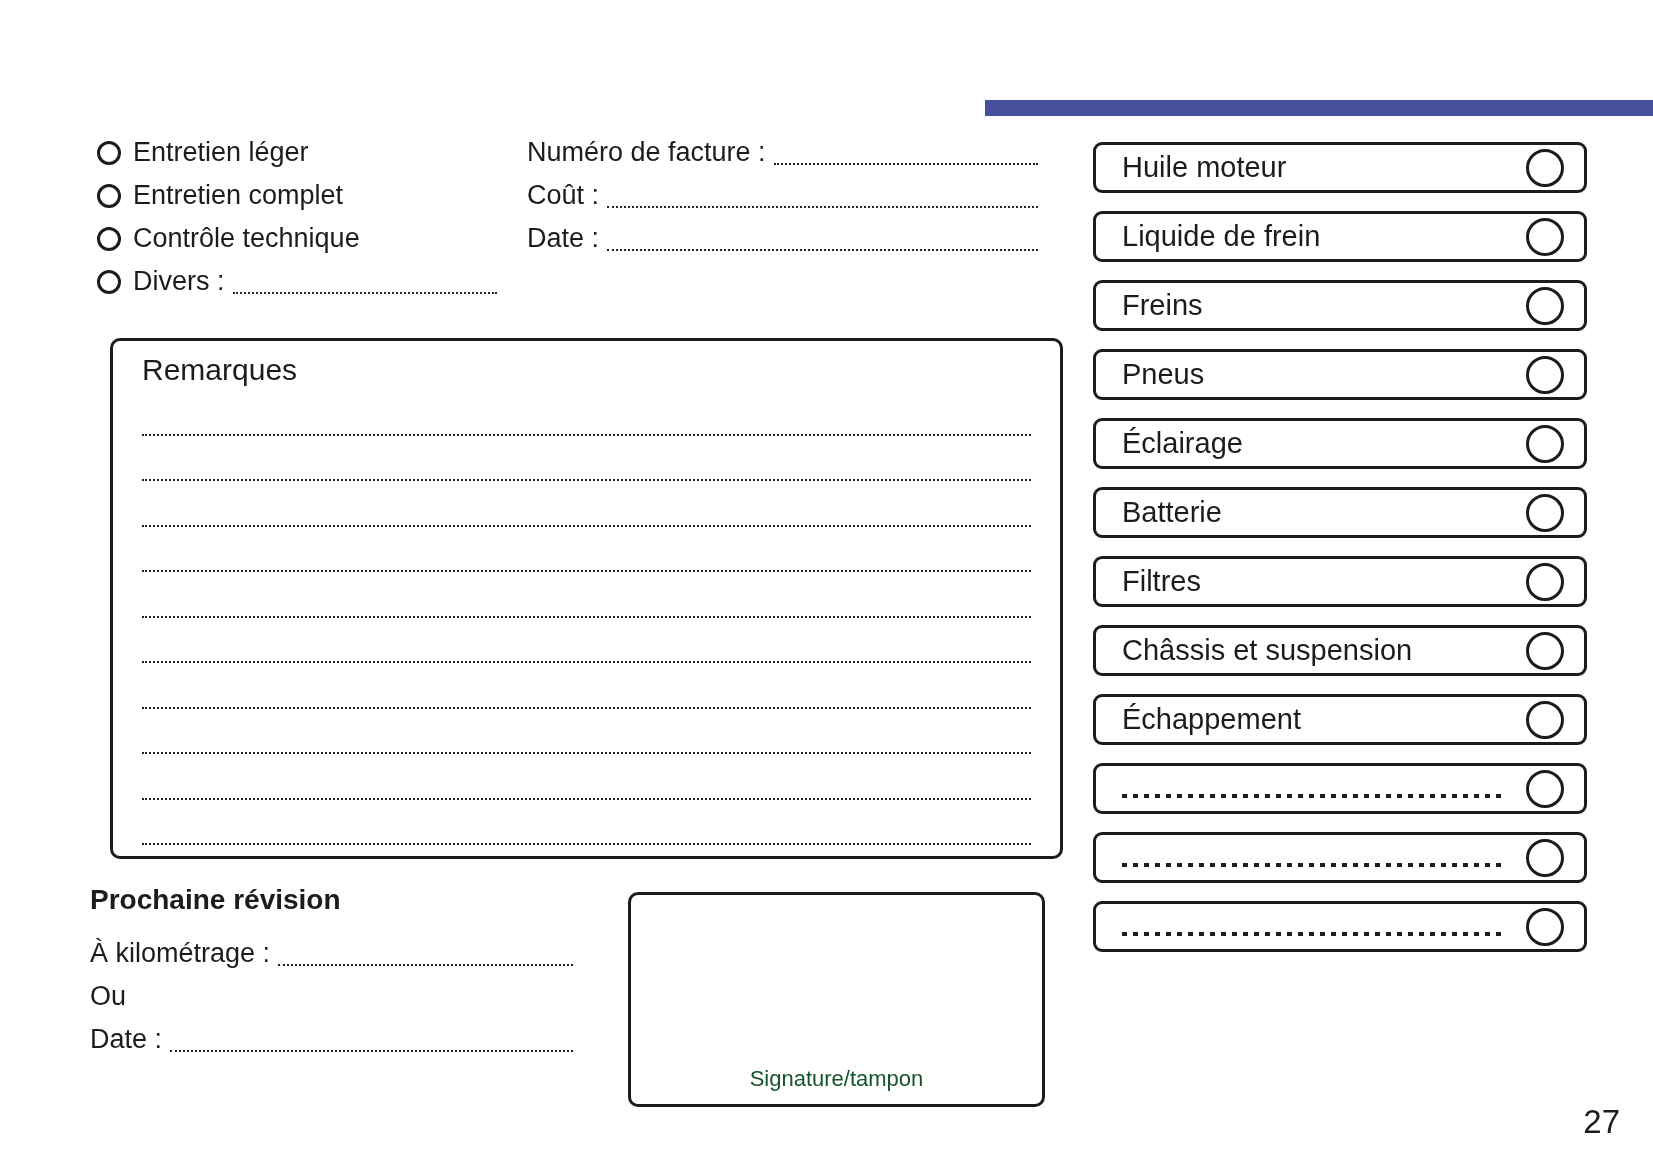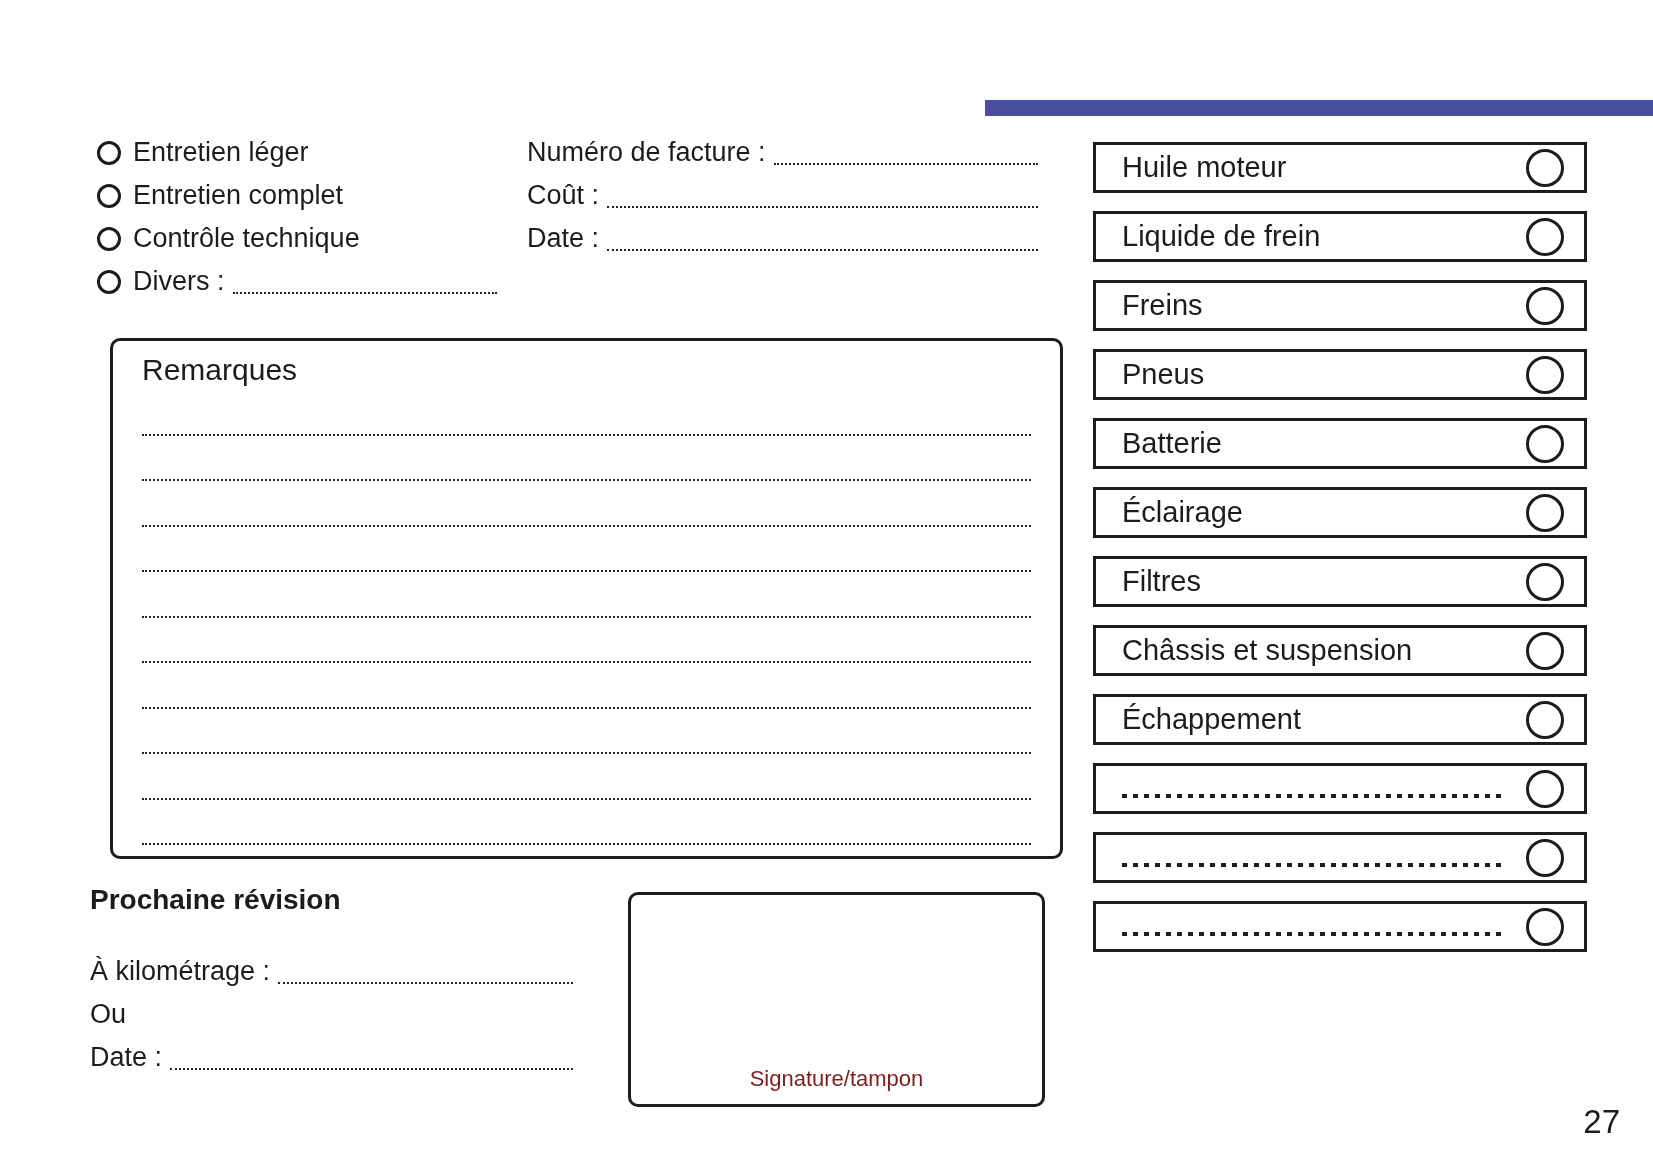--- a/index.html
+++ b/index.html
@@ -23,31 +23,31 @@
   .fields .dots{flex:1; margin-left:8px; align-self:flex-end; margin-bottom:9px;}
 
   
   .remarks-box{position:absolute; left:110px; top:338px; width:953px; height:521px; border:3px solid #1c1c1c; border-radius:10px; box-sizing:border-box;}
   .remarks-title{position:absolute; left:29px; top:12px; font-size:30px;}
   .remark-lines{position:absolute; top:49px; left:29px; right:29px;}
   .remark-line{height:43.5px; border-bottom:2.5px dotted #222;}
 
   
   .next-service{position:absolute; left:90px; top:884px; width:483px;}
-  .ns-title{font-size:28px; font-weight:bold; margin-bottom:34px;}
+  .ns-title{font-size:28px; font-weight:bold; margin-bottom:16px;}
   .ns-row{display:flex; align-items:center; height:43px; font-size:27px; white-space:nowrap;}
   .ns-row .dots{flex:1; margin-left:8px; align-self:flex-end; margin-bottom:9px;}
 
   
   .signature-box{position:absolute; left:628px; top:892px; width:417px; height:215px; border:3px solid #1c1c1c; border-radius:10px; box-sizing:border-box; display:flex; align-items:flex-end; justify-content:center;}
-  .signature-label{color:#7f1d1d; font-size:22px; margin-bottom:12px;}
+  .signature-label{color:#14532d; font-size:22px; margin-bottom:12px;}
 
   
   .checklist{position:absolute; left:1093px; top:142px; width:494px;}
-  .check-row{box-sizing:border-box; height:51px; border:3px solid #1c1c1c; border-radius:0; margin-bottom:18px; display:flex; align-items:center; padding:0 20px 0 26px; font-size:29px; white-space:nowrap; background:#fff;}
+  .check-row{box-sizing:border-box; height:51px; border:3px solid #1c1c1c; border-radius:9px; margin-bottom:18px; display:flex; align-items:center; padding:0 20px 0 26px; font-size:29px; white-space:nowrap; background:#fff;}
   .check-circle{width:38px; height:38px; border:3.5px solid #1c1c1c; border-radius:50%; margin-left:auto; flex:none; box-sizing:border-box; background:#fff;}
   .row-dots{width:382px; height:4px; background:repeating-linear-gradient(to right,#1d1d1d 0 5px,transparent 5px 11px); transform:translateY(7px);}
 
   .page-num{position:absolute; right:33px; top:1103px; font-size:33px;text-align:right;}
 </style>
 </head>
 <body>
 
 <div class="page">
 
@@ -134,25 +134,25 @@
     </div>
     <div class="check-row">
       <span>Freins</span>
       <span class="check-circle"></span>
     </div>
     <div class="check-row">
       <span>Pneus</span>
       <span class="check-circle"></span>
     </div>
     <div class="check-row">
-      <span>Batterie</span>
+      <span>Éclairage</span>
       <span class="check-circle"></span>
     </div>
     <div class="check-row">
-      <span>Éclairage</span>
+      <span>Batterie</span>
       <span class="check-circle"></span>
     </div>
     <div class="check-row">
       <span>Filtres</span>
       <span class="check-circle"></span>
     </div>
     <div class="check-row">
       <span>Châssis et suspension</span>
       <span class="check-circle"></span>
     </div>

